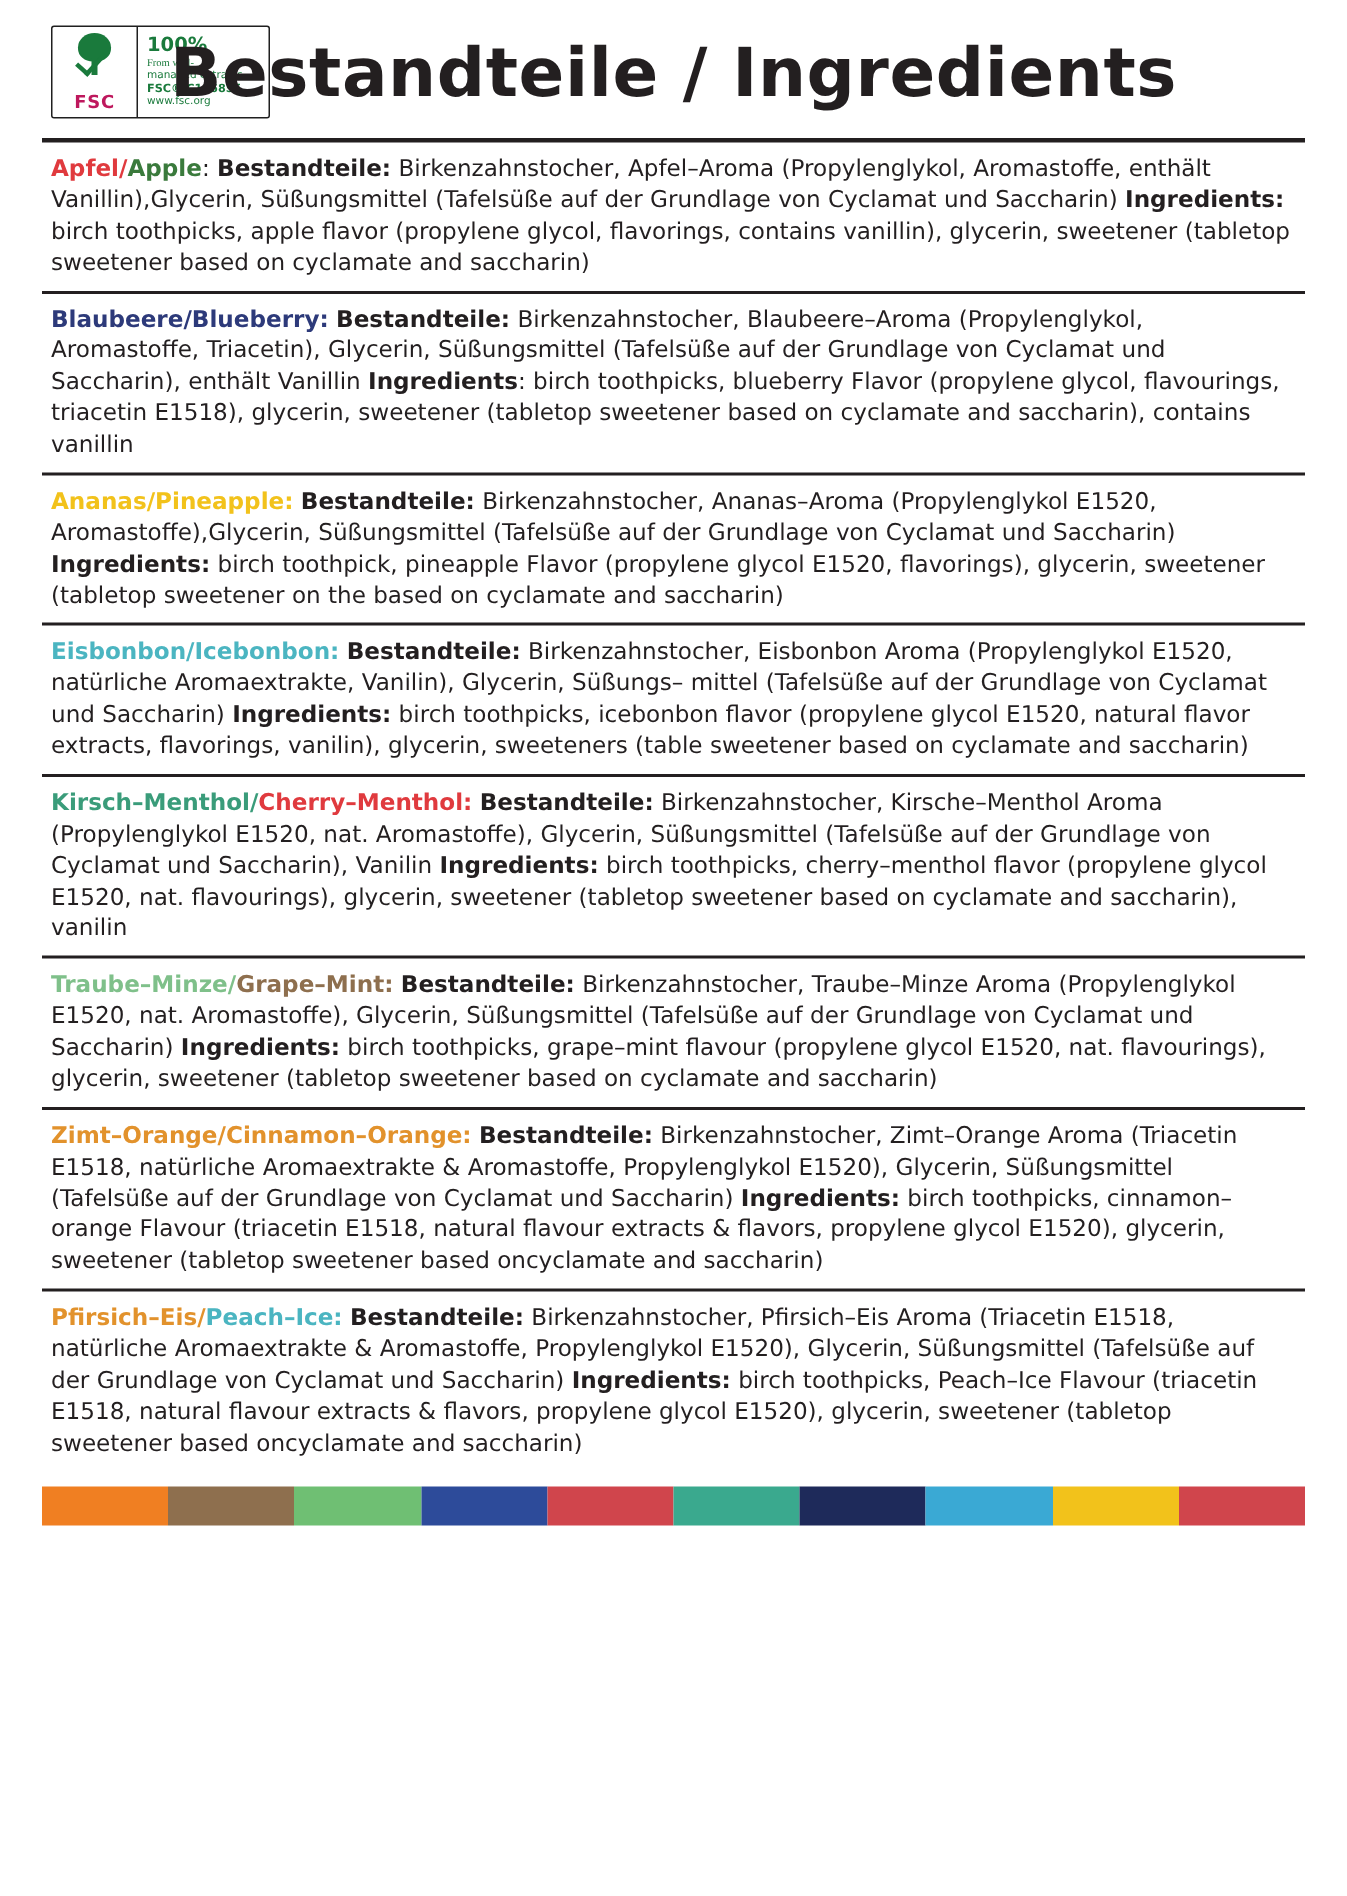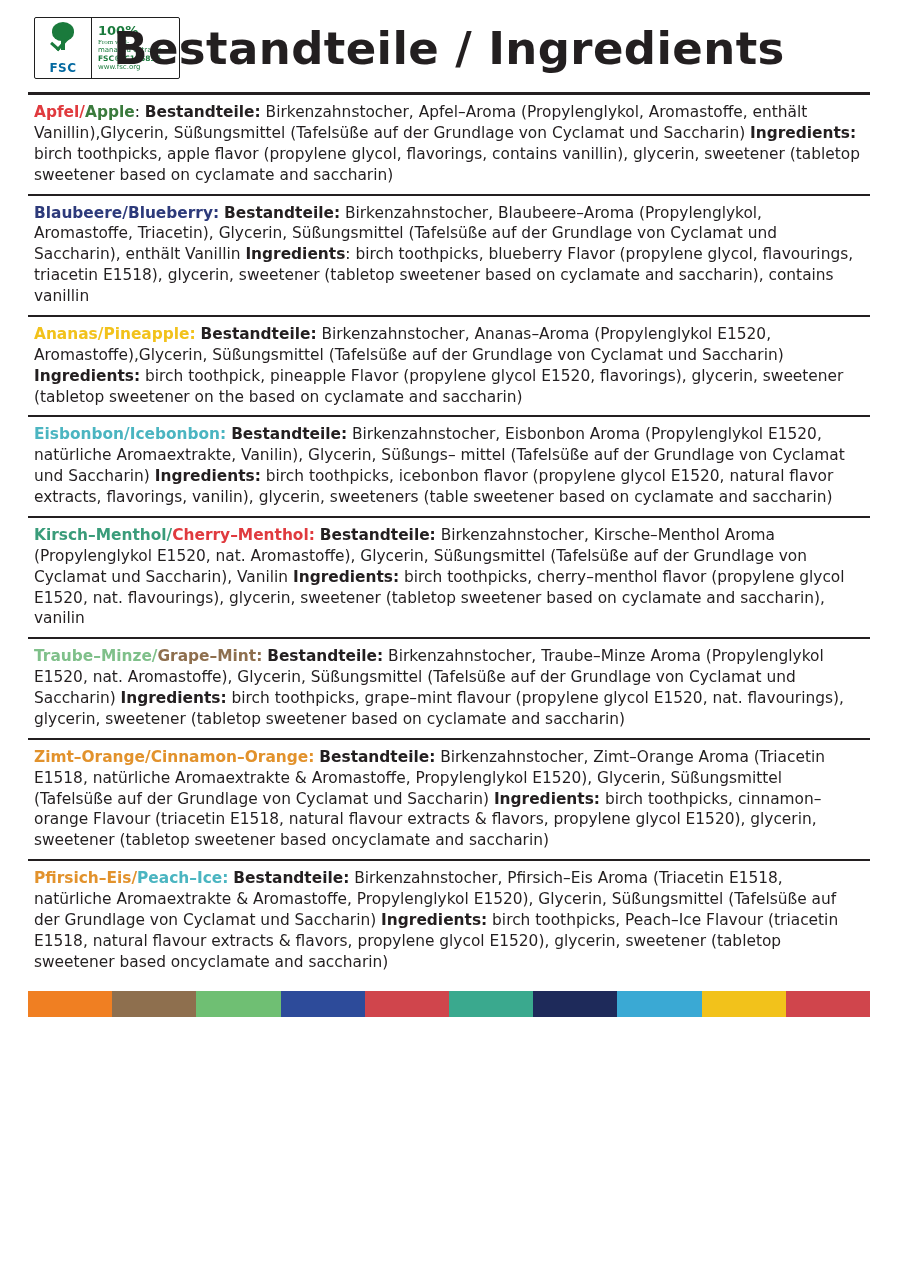--- a/index.html
+++ b/index.html
@@ -79,21 +79,21 @@
     width: 16px;
     height: 8px;
     border-left: 3.5px solid #1a7a3c;
     border-bottom: 3.5px solid #1a7a3c;
     transform: rotate(-48deg);
   }
   .fsc-word {
     font-size: 12px;
     font-weight: bold;
     letter-spacing: .5px;
-    color: #0369a1;
+    color: #be185d;
     margin-top: 11px;
   }
   .fsc-right {
     flex: 1;
     display: flex;
     flex-direction: column;
     justify-content: center;
     padding: 2px 4px 2px 6px;
     line-height: 1.12;
   }

